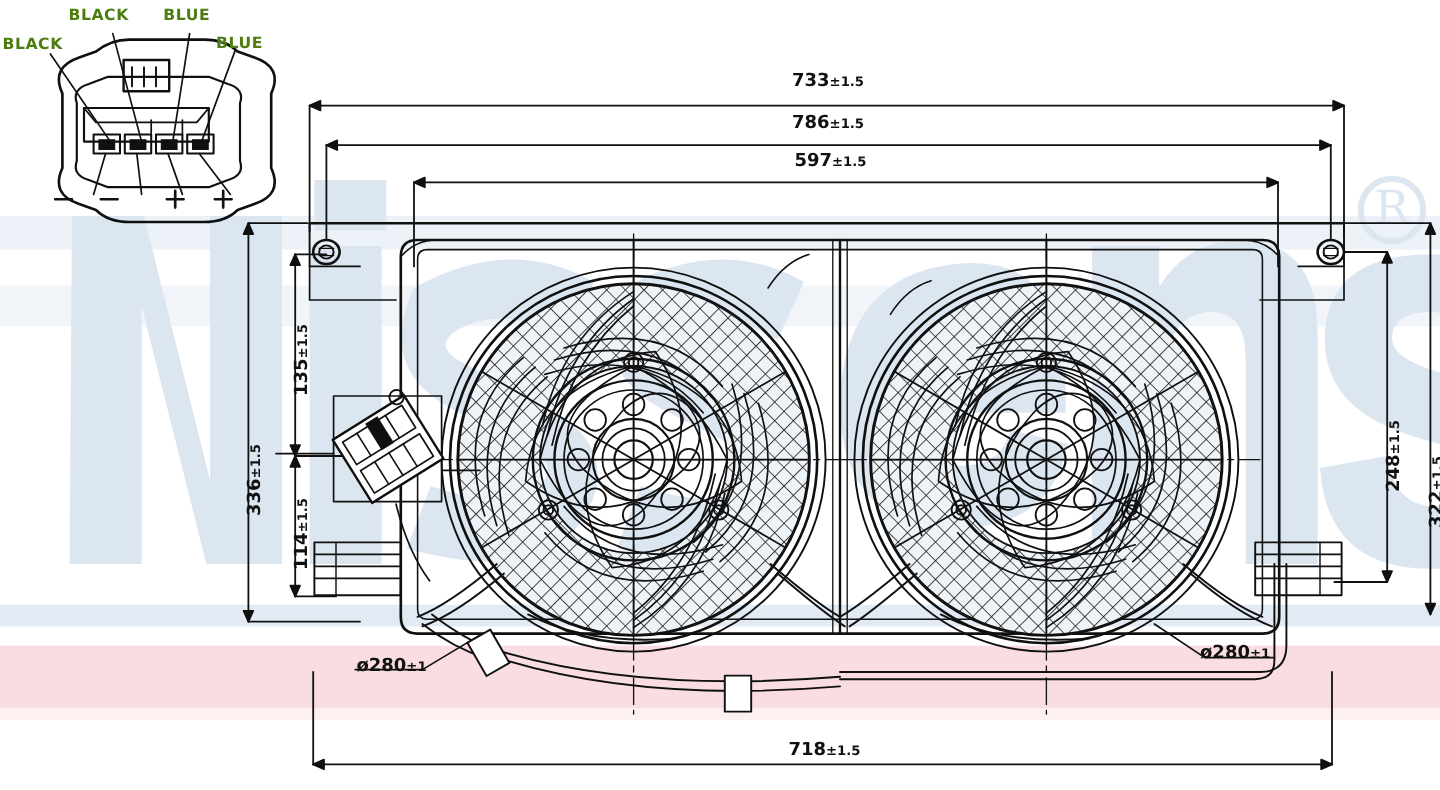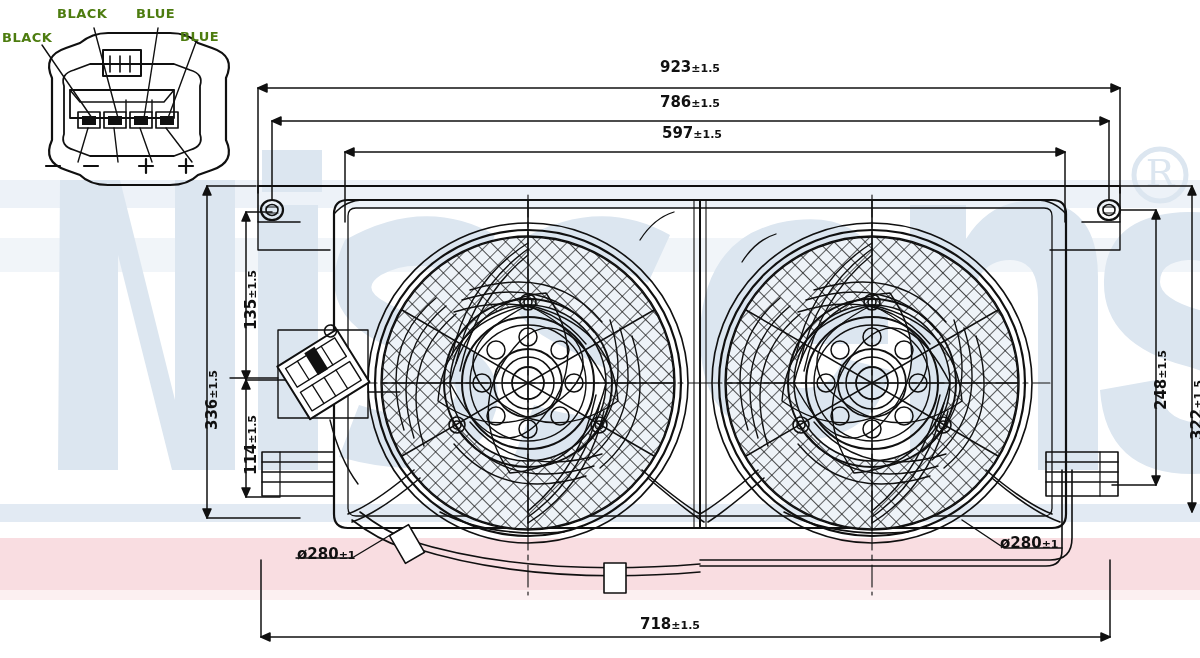--- a/index.html
+++ b/index.html
@@ -403,30 +403,30 @@
   </svg>
 
   <div id="labels">
 
     <div class="pinlbl" style="left:2px;top:30px;">BLACK</div>
     <div class="pinlbl" style="left:57px;top:6px;">BLACK</div>
     <div class="pinlbl" style="left:136px;top:6px;">BLUE</div>
     <div class="pinlbl" style="left:180px;top:29px;">BLUE</div>
 
     <div class="dim" style="left:660px;top:58px;">
-      <span>923</span><span class="tol">±1.5</span>
+      <span>733</span><span class="tol">±1.5</span>
     </div>
     <div class="dim" style="left:660px;top:93px;">
       <span>786</span><span class="tol">±1.5</span>
     </div>
     <div class="dim" style="left:662px;top:124px;text-align:center;">
       <span>597</span><span class="tol">±1.5</span>
     </div>
 
-    <div class="dim" style="left:640px;top:615px;">
+    <div class="dim" style="left:657px;top:615px;">
       <span>718</span><span class="tol">±1.5</span>
     </div>
 
     <div class="dim vdim" style="left:203px;top:430px;transform:rotate(-90deg);">
       <span>336</span><span class="tol">±1.5</span>
     </div>
     <div class="dim vdim" style="left:242px;top:330px;transform:rotate(-90deg);">
       <span>135</span><span class="tol">±1.5</span>
     </div>
     <div class="dim vdim" style="left:242px;top:475px;transform:rotate(-90deg);">

